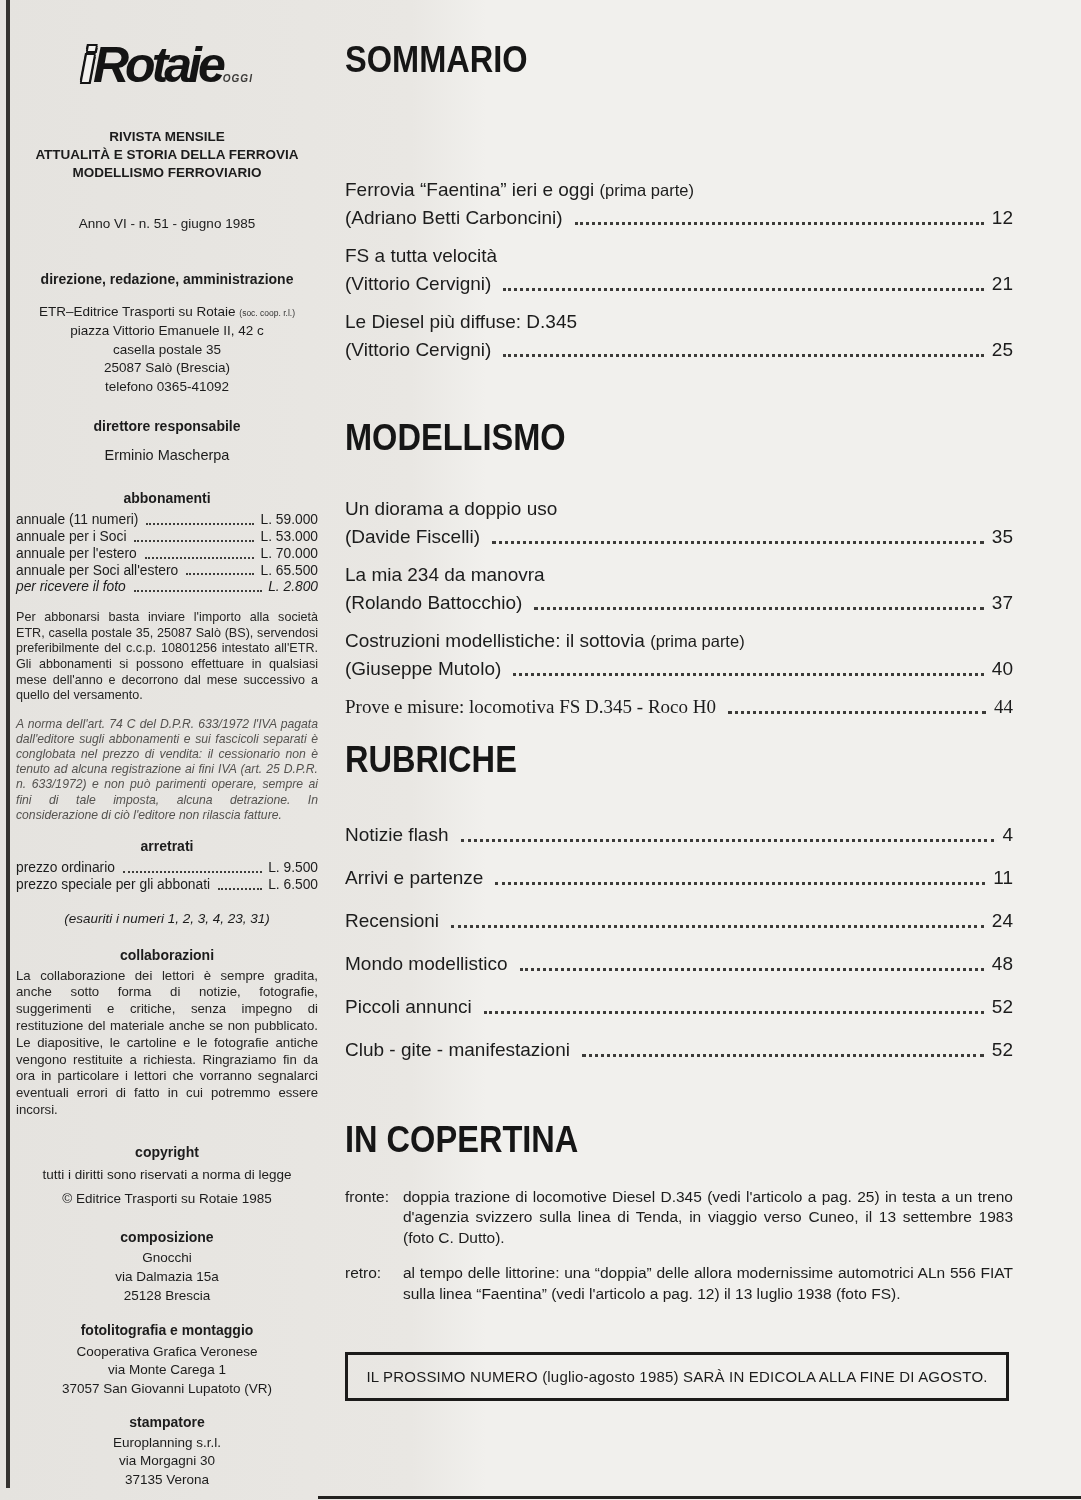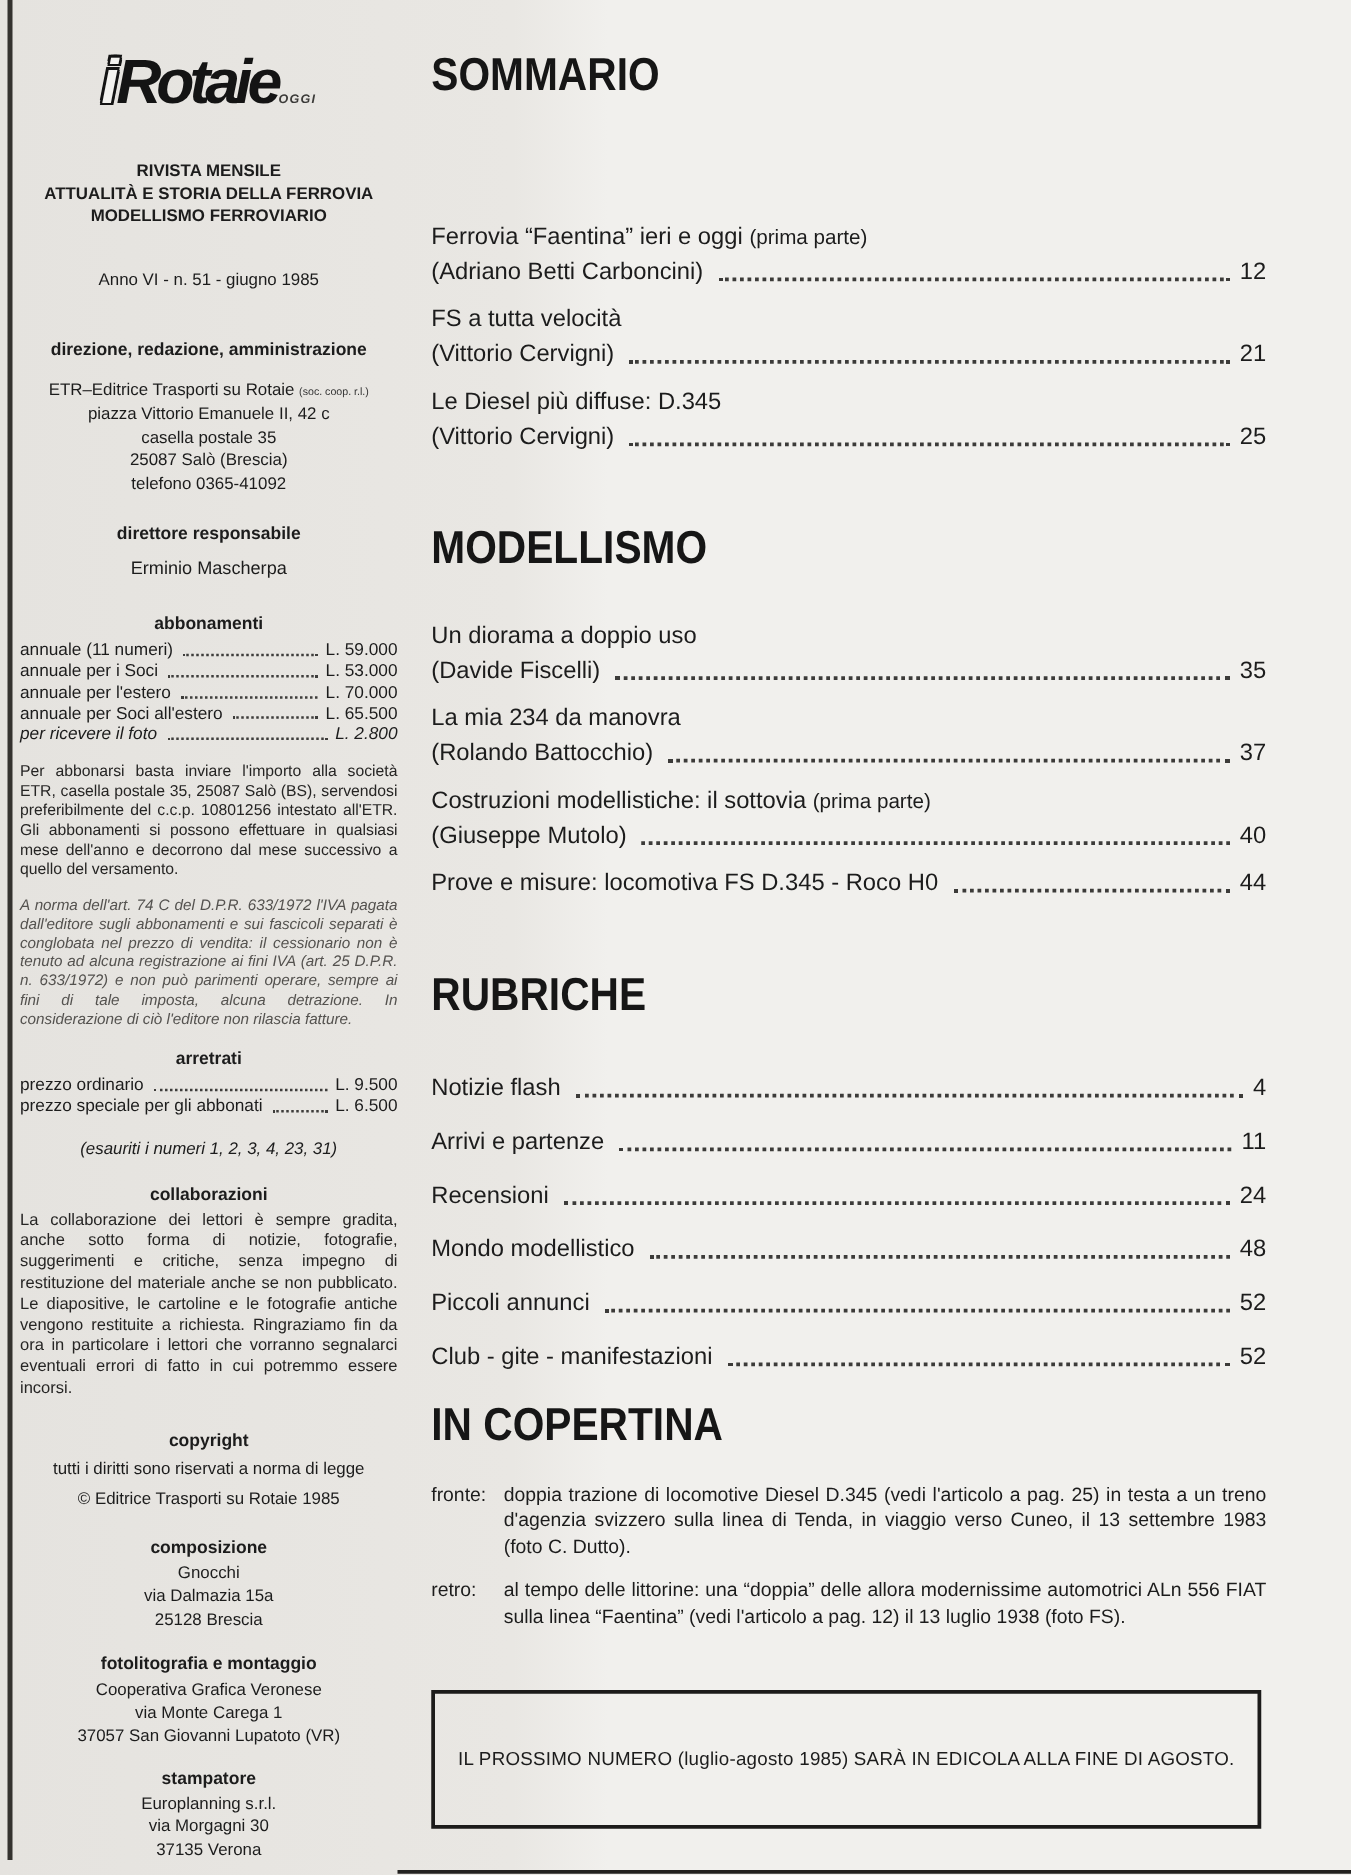--- a/index.html
+++ b/index.html
@@ -66,43 +66,43 @@
 
   
   .main { position: absolute; left: 345px; top: 0; width: 668px; height: 1500px; }
   .big-heading {
     font-size: 37px; font-weight: bold; line-height: 1.1; white-space: nowrap;
     transform: scaleX(0.88); transform-origin: left center; color: #161616;
   }
   .section { position: absolute; left: 0; right: 0; }
   .sec-sommario  { top: 40px; }
   .sec-modellismo{ top: 418px; }
-  .sec-rubriche  { top: 776px; }
+  .sec-rubriche  { top: 740px; }
   .sec-copertina { top: 1120px; }
 
   .sec-sommario .big-heading { margin-bottom: 95px; }
   .sec-modellismo .big-heading { margin-bottom: 36px; }
   .sec-rubriche .big-heading { margin-bottom: 40px; }
   .sec-copertina .big-heading { margin-bottom: 26px; }
 
   .toc-entry { margin-bottom: 10px; }
   .toc-title-line { font-size: 19px; line-height: 28px; }
   .toc-note { font-size: 16.5px; }
   .toc-line { display: flex; align-items: flex-end; font-size: 19px; line-height: 28px; }
   .toc-line .leader { flex: 1 1 auto; border-bottom: 3px dotted #3c3b39; margin: 0 8px 7px 12px; min-width: 30px; }
   .toc-page { white-space: nowrap; }
-  .toc-single { margin-bottom: 6px; }
+  .toc-single { margin-bottom: 6px; font-family: Liberation Serif, serif; }
 
   .cover-item { display: flex; margin-bottom: 14px; font-size: 15.5px; line-height: 1.34; }
   .cover-label { flex: none; width: 58px; }
   .cover-text { flex: 1 1 auto; text-align: justify; }
 
   .promo-box {
     position: absolute; left: 0; right: 4px; top: 1352px;
-    border: 3px solid #1c1b1a; padding: 44px 8px; text-align: center;
+    border: 3px solid #1c1b1a; padding: 13px 8px; text-align: center;
     font-size: 15px; letter-spacing: 0.2px; background: transparent;
   }
 </style>
 </head>
 <body>
 
 <div class="page">
   <div class="edge-left"></div>
   <div class="edge-bottom"></div>
 

